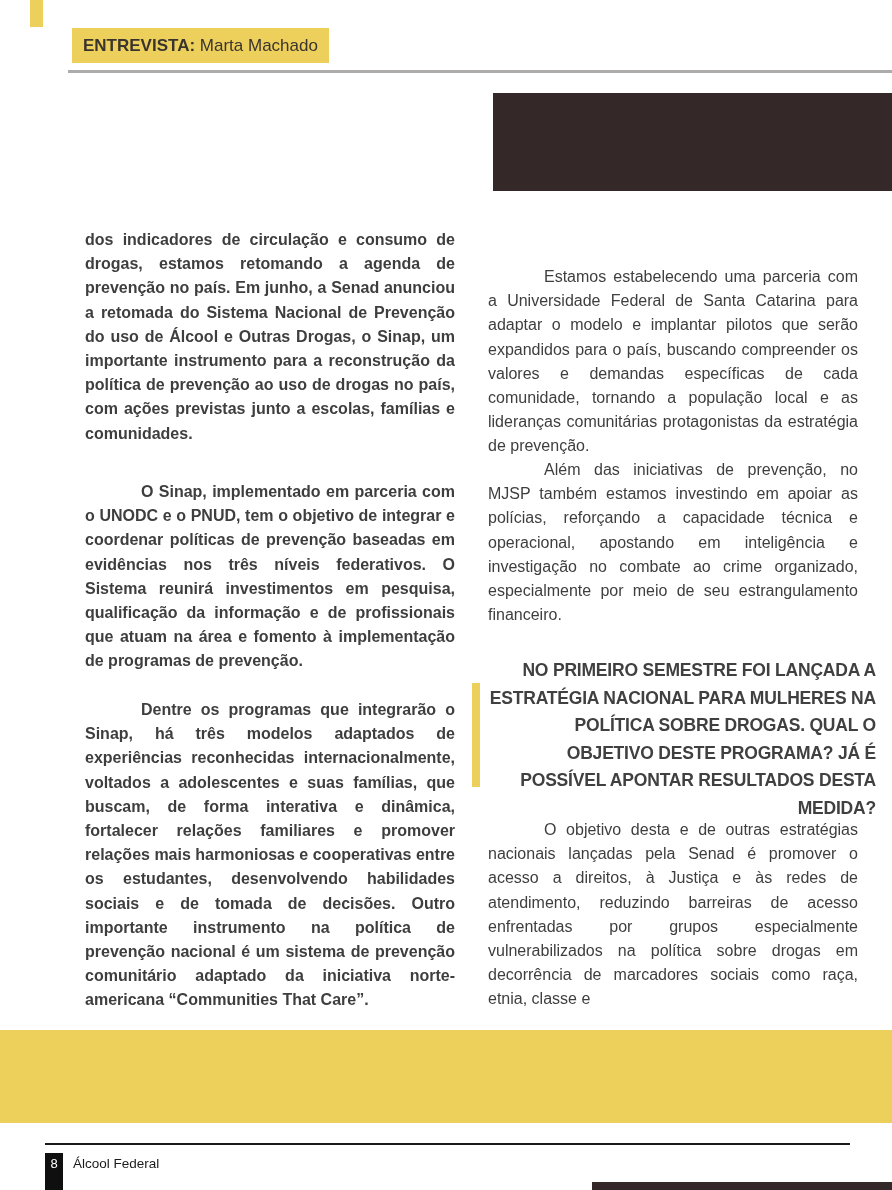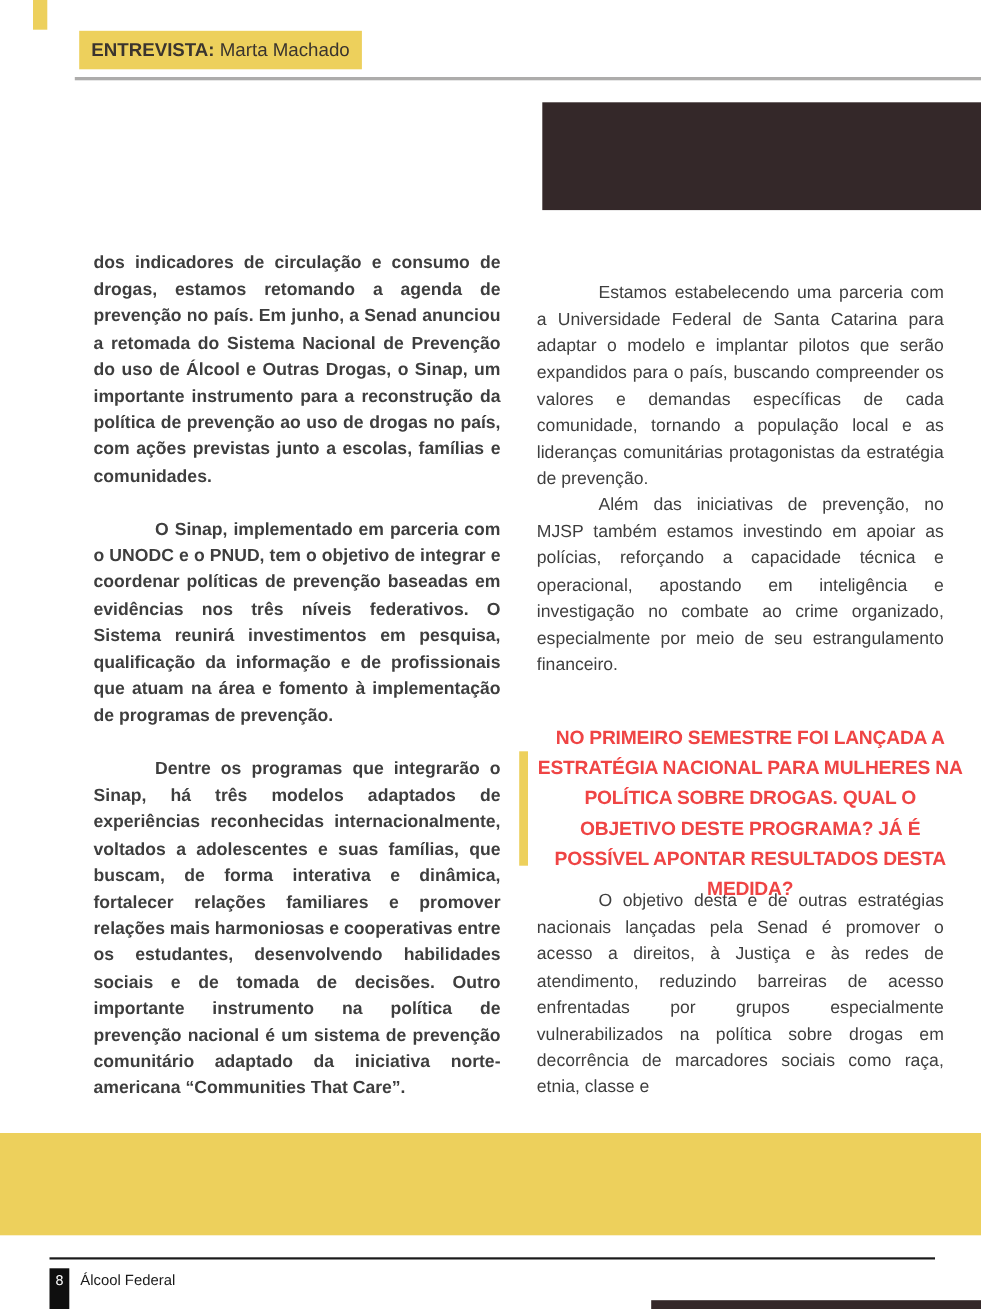--- a/index.html
+++ b/index.html
@@ -47,39 +47,39 @@
   }
   
   .para {
     position: absolute;
     width: 370px;
     font-size: 16px;
     line-height: 24.2px;
     color: #3e3e3e;
     text-align: justify;
   }
-  .ind { text-indent: 56px; }
+  .ind { text-indent: 56px; margin-top: 10px; }
   .col-left  { left: 85px; font-weight: bold; }
   .col-right { left: 488px; }
   .lp1 { top: 228px; }
   .lp2 { top: 470px; }
   .lp3 { top: 688px; }
   .rp1 { top: 255px; }
   .rp2 { top: 448px; }
   .rp3 { top: 808px; }
   
   .question {
     position: absolute;
     left: 488px; top: 657px;
     width: 388px;
     font-size: 17.5px;
     font-weight: bold;
     line-height: 27.5px;
-    color: #ef4444;
-    text-align: center;
+    color: #404040;
+    text-align: right;
     letter-spacing: -0.2px;
   }
   .question-bar {
     position: absolute;
     left: 472px; top: 683px;
     width: 8px; height: 104px;
     background: #edd05c;
   }
   
   .bottom-band {

